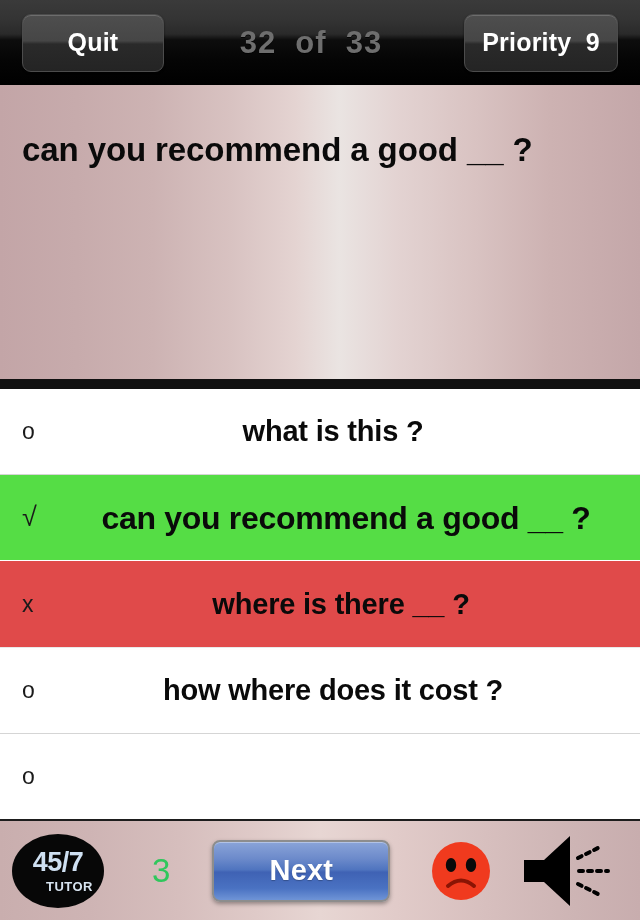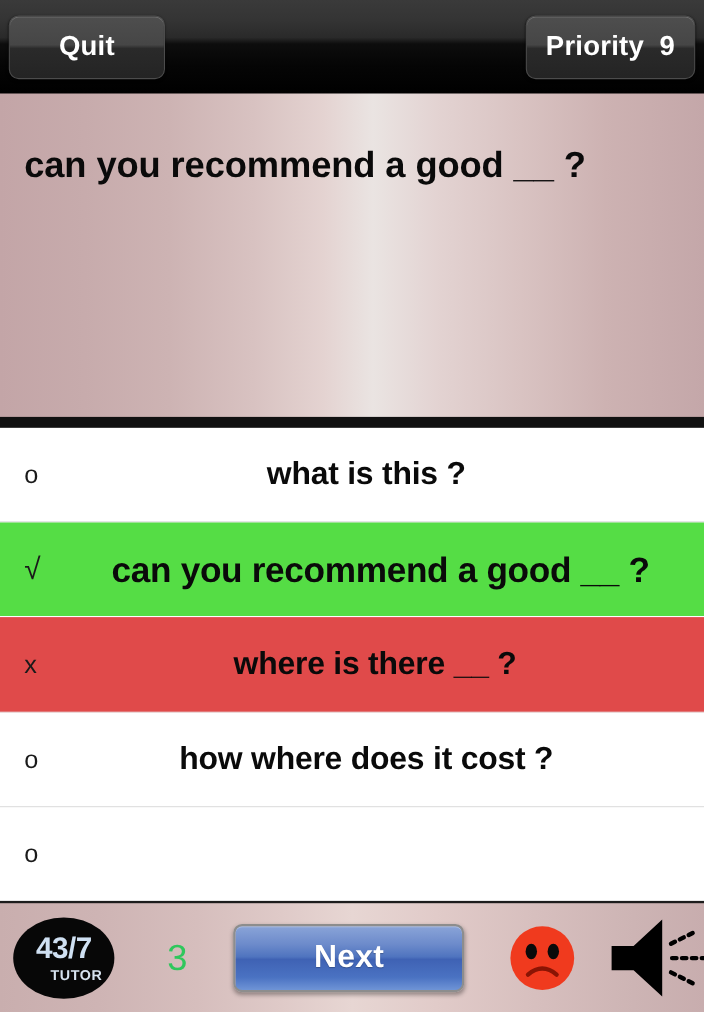--- a/index.html
+++ b/index.html
@@ -27,21 +27,21 @@
   .topbar {
     position: relative;
     height: 85px;
     flex: 0 0 85px;
     background: linear-gradient(to bottom,
                 #3a3a3a 0%, #343434 22%, #2a2a2a 40%,
                 #0d0d0d 47%, #050505 70%, #000000 100%);
     display: flex;
     align-items: center;
     justify-content: space-between;
-    padding: 0 8px;
+    padding: 0 22px;
     box-sizing: border-box;
   }
   .navbtn {
     height: 58px;
     min-width: 140px;
     border-radius: 9px;
     border: 1px solid #4c4c4c;
     background: linear-gradient(to bottom,
                 #4e4e4e 0%, #464646 46%, #2a2a2a 52%, #242424 100%);
     box-shadow: inset 0 1px 0 rgba(255,255,255,0.18),
@@ -213,21 +213,21 @@
     flex: 0 0 auto;
     margin-left: 48px;
     color: #2fc75c;
     font-size: 33px;
     line-height: 1;
   }
 
   .next-btn {
     flex: 0 0 auto;
     margin-left: 42px;
-    width: 210px;
+    width: 178px;
     height: 62px;
     border-radius: 8px;
     border: 2px solid #8d8d8d;
     background: linear-gradient(to bottom,
         #8aa4d8 0%, #6d8bcb 28%, #4f74bf 48%,
         #3f62b4 52%, #4a72c2 80%, #6f94d6 100%);
     box-shadow: 0 2px 4px rgba(0,0,0,0.35),
                 inset 0 1px 0 rgba(255,255,255,0.35);
     display: flex;
     align-items: center;
@@ -259,20 +259,21 @@
     cursor: pointer;
   }
 </style>
 </head>
 <body>
 
 <div class="app">
 
   <div class="topbar">
     <div class="navbtn quit">Quit</div>
+    <div class="counter">32  of  33</div>
     <div class="navbtn priority">Priority  9</div>
   </div>
 
   <div class="question-panel">
     <div class="q-line primary">can you recommend a good __ ?</div>
   </div>
 
   <div class="divider"></div>
 
   <div class="answer-list">
@@ -299,21 +300,21 @@
 
     <div class="answer-row">
       <div class="marker">o</div>
     </div>
 
   </div>
 
   <div class="bottombar">
 
     <div class="logo">
-      <div class="logo-top">43/7</div>
+      <div class="logo-top">45/7</div>
       <div class="logo-bottom">TUTOR</div>
     </div>
 
     <div class="score">3</div>
 
     <div class="next-btn">
       <span class="next-label">Next</span>
     </div>
 
     <div class="face">

